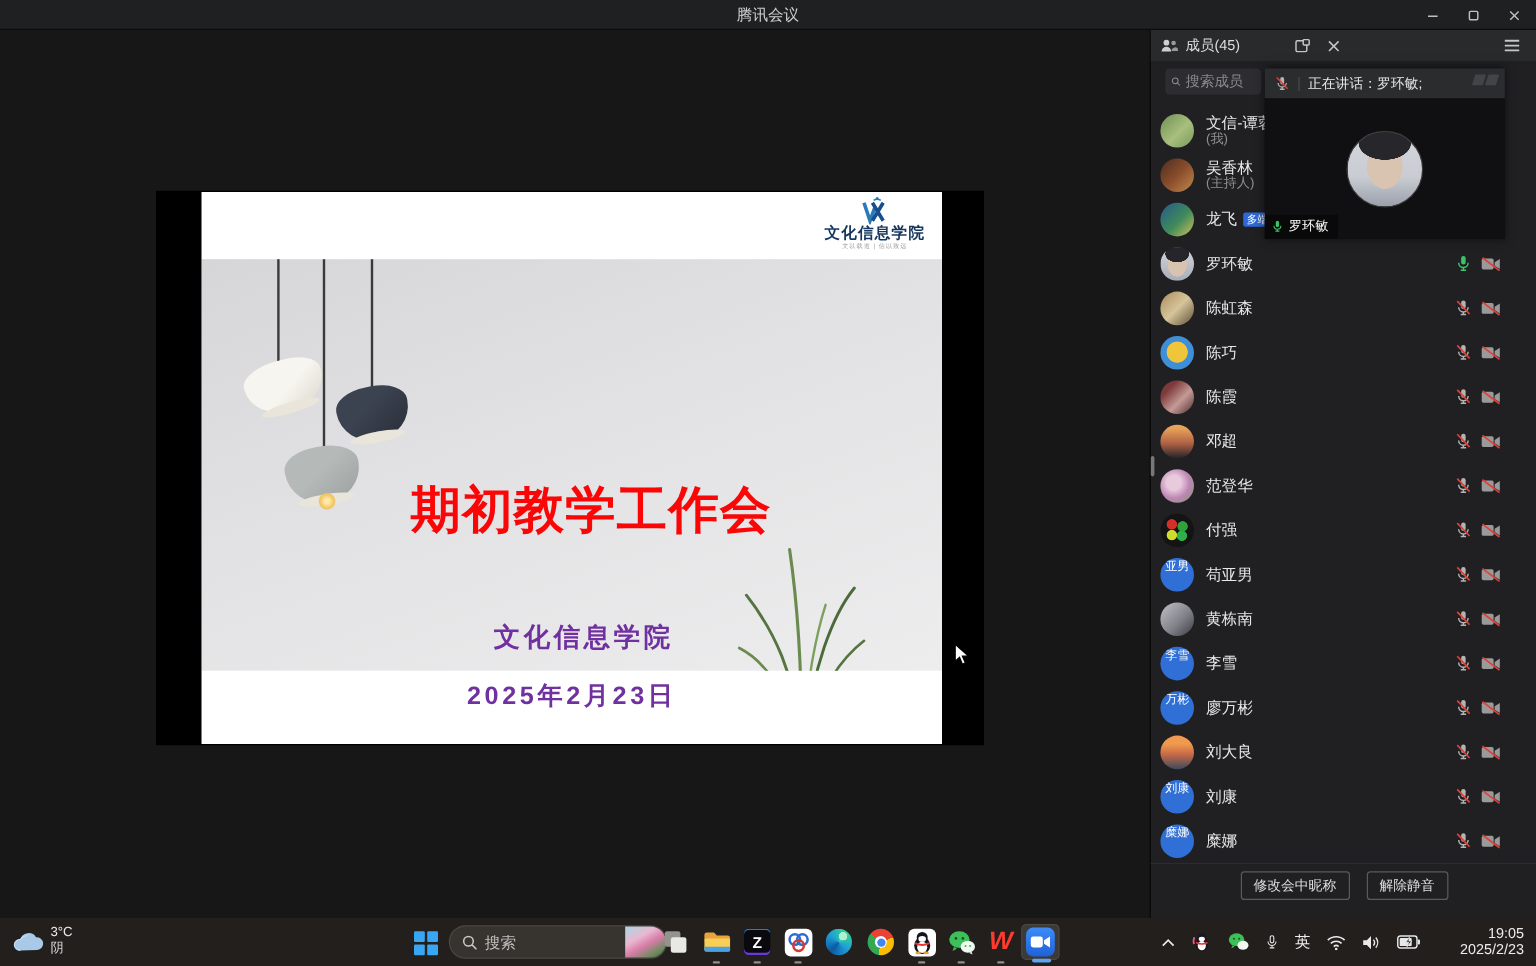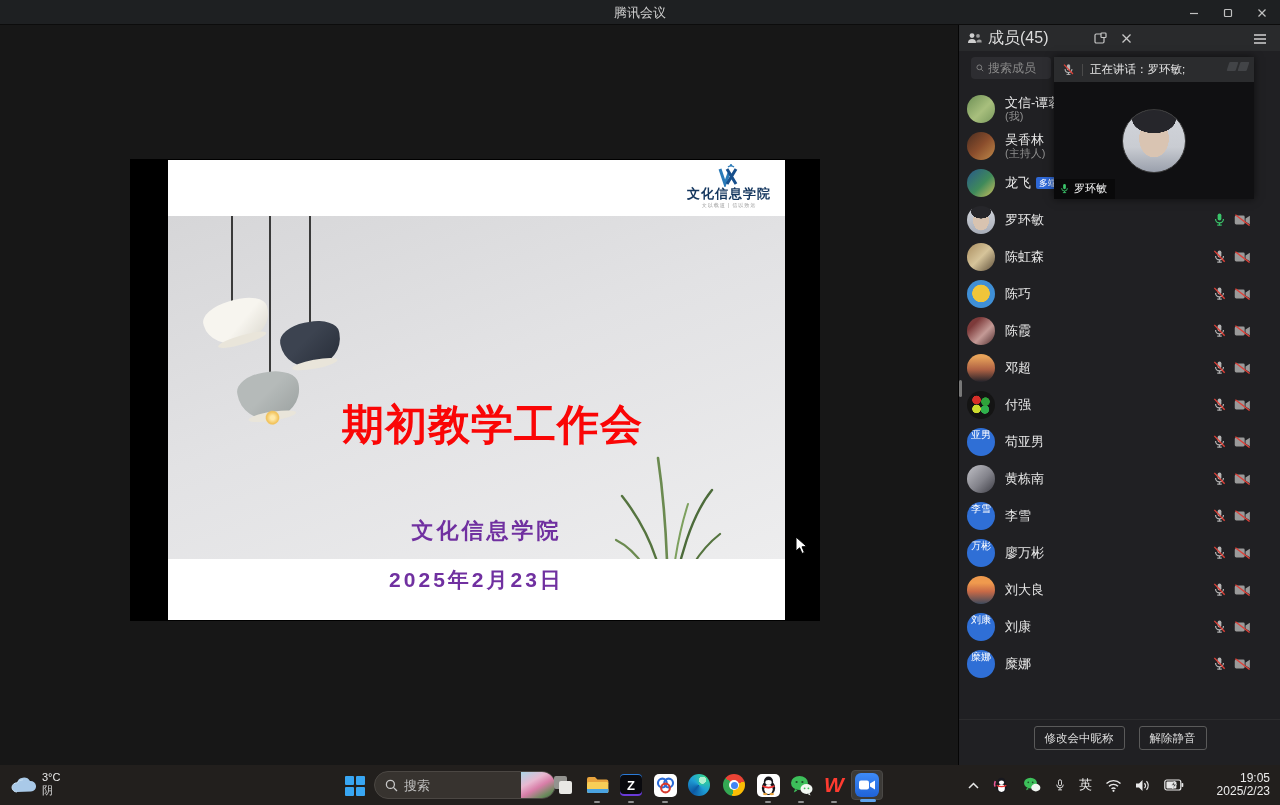--- a/index.html
+++ b/index.html
@@ -52,21 +52,21 @@
     color:#7030a0; letter-spacing:3px; }
   .plant { position:absolute; left:438px; top:228px; }
 
   #cursor { position:absolute; left:795px; top:536px; z-index:40; }
 
   
   #member-panel { position:absolute; left:958px; top:25px; width:322px; height:740px;
     background:#202023; border-left:1px solid #050505; }
   .p-header { position:absolute; left:0; top:0; width:322px; height:26px; background:#292a2c;
     display:flex; align-items:center; }
-  .p-title { font-size:16px; color:#dddddd; margin-left:6px; }
+  .p-title { font-size:12px; color:#dddddd; margin-left:6px; }
   .ph-ic { margin-left:14px; display:flex; align-items:center; }
   .p-menu { position:absolute; right:14px; top:6px; }
   .p-search { position:absolute; left:12px; top:32px; width:80px; height:22px; background:#2d2d31;
     border-radius:4px; display:flex; align-items:center; padding:0 5px; gap:4px; }
   .p-search input { background:transparent; border:none; outline:none; width:58px;
     font-size:12px; color:#cfcfcf; font-family:inherit; }
   .p-search input::placeholder { color:#8a8a8a; }
 
   #member-list { position:absolute; left:0; top:65px; width:322px; height:631px; overflow:hidden; }
   .m-row { height:37px; display:flex; align-items:center; padding-left:8px; }
@@ -478,20 +478,44 @@
         <line x1="2.5" y1="2" x2="13.5" y2="13.5" class="slash"></line>
       </svg>
       <svg width="17" height="14" viewBox="0 0 18 14">
         <rect x="0.8" y="2.2" width="10.5" height="9.6" rx="1.5" class="cam-body"></rect>
         <polygon points="12.2,5.5 16.8,2.6 16.8,11.4 12.2,8.5" class="cam-body"></polygon>
         <line x1="1.5" y1="1.5" x2="16.5" y2="12.8" class="slash"></line>
       </svg>
     </div>
   </div>
 
+  <div class="m-row">
+    <div class="m-avatar" style="background: radial-gradient(circle at 40% 40%, rgb(233, 202, 221) 25%, rgb(189, 134, 180) 55%, rgb(126, 154, 99));"></div>
+    <div class="m-texts">
+      <div class="m-nameline">
+        <span class="m-name">范登华</span>
+
+      </div>
+
+    </div>
+    <div class="m-icons">
+      <svg class="mic" width="15" height="15" viewBox="0 0 16 16">
+        <rect x="6" y="1.5" width="4" height="7.5" rx="2" class="mic-body"></rect>
+        <path d="M3.8 7.5 a4.2 4.2 0 0 0 8.4 0" class="mic-arc"></path>
+        <line x1="8" y1="11.8" x2="8" y2="14" class="mic-arc"></line>
+        <line x1="5.6" y1="14" x2="10.4" y2="14" class="mic-arc"></line>
+        <line x1="2.5" y1="2" x2="13.5" y2="13.5" class="slash"></line>
+      </svg>
+      <svg width="17" height="14" viewBox="0 0 18 14">
+        <rect x="0.8" y="2.2" width="10.5" height="9.6" rx="1.5" class="cam-body"></rect>
+        <polygon points="12.2,5.5 16.8,2.6 16.8,11.4 12.2,8.5" class="cam-body"></polygon>
+        <line x1="1.5" y1="1.5" x2="16.5" y2="12.8" class="slash"></line>
+      </svg>
+    </div>
+  </div>
 
   <div class="m-row">
     <div class="m-avatar" style="background: radial-gradient(circle at 34% 32%, rgb(214, 47, 40) 0px, rgb(214, 47, 40) 4px, rgba(0, 0, 0, 0) 4.6px), radial-gradient(circle at 66% 38%, rgb(47, 163, 58) 0px, rgb(47, 163, 58) 4px, rgba(0, 0, 0, 0) 4.6px), radial-gradient(circle at 34% 64%, rgb(205, 220, 46) 0px, rgb(205, 220, 46) 4px, rgba(0, 0, 0, 0) 4.6px), radial-gradient(circle at 64% 66%, rgb(47, 176, 76) 0px, rgb(47, 176, 76) 4px, rgba(0, 0, 0, 0) 4.6px), linear-gradient(rgb(20, 20, 20), rgb(20, 20, 20));"></div>
     <div class="m-texts">
       <div class="m-nameline">
         <span class="m-name">付强</span>
 
       </div>
 
     </div>

